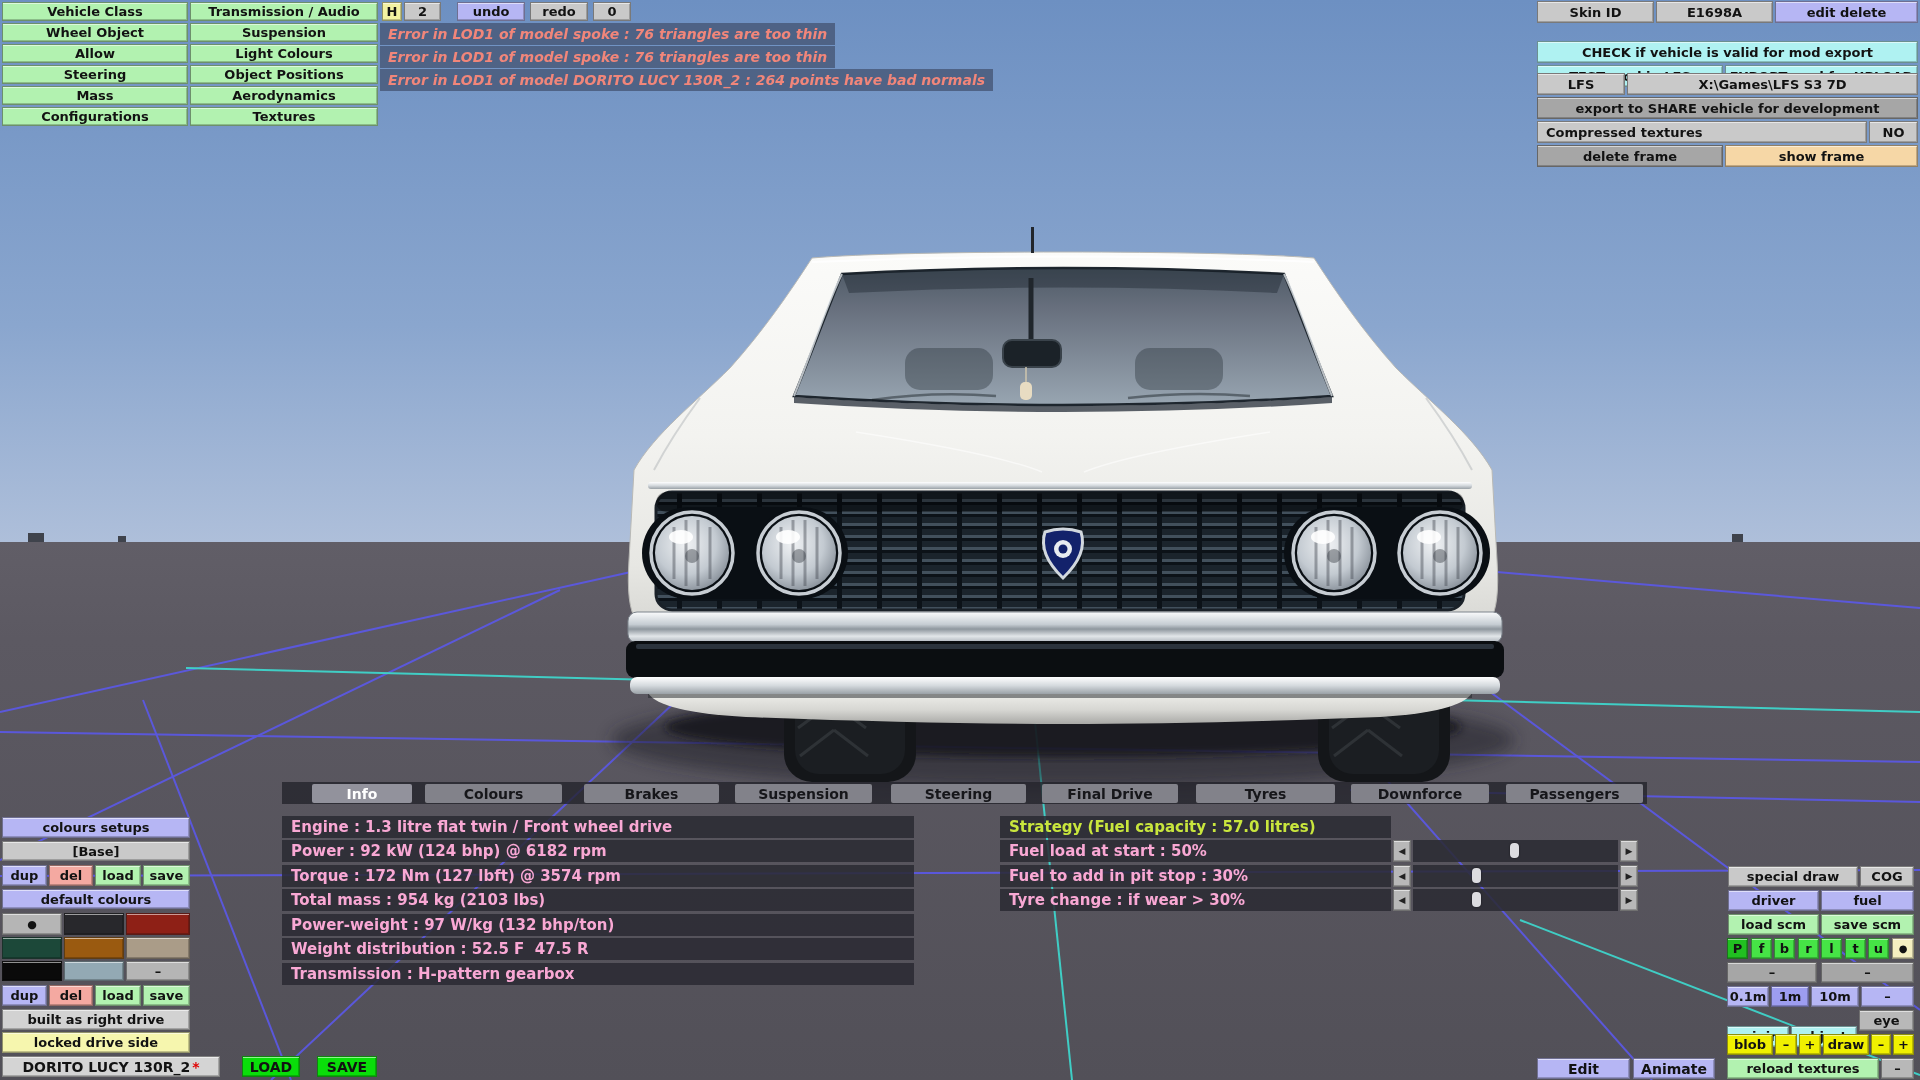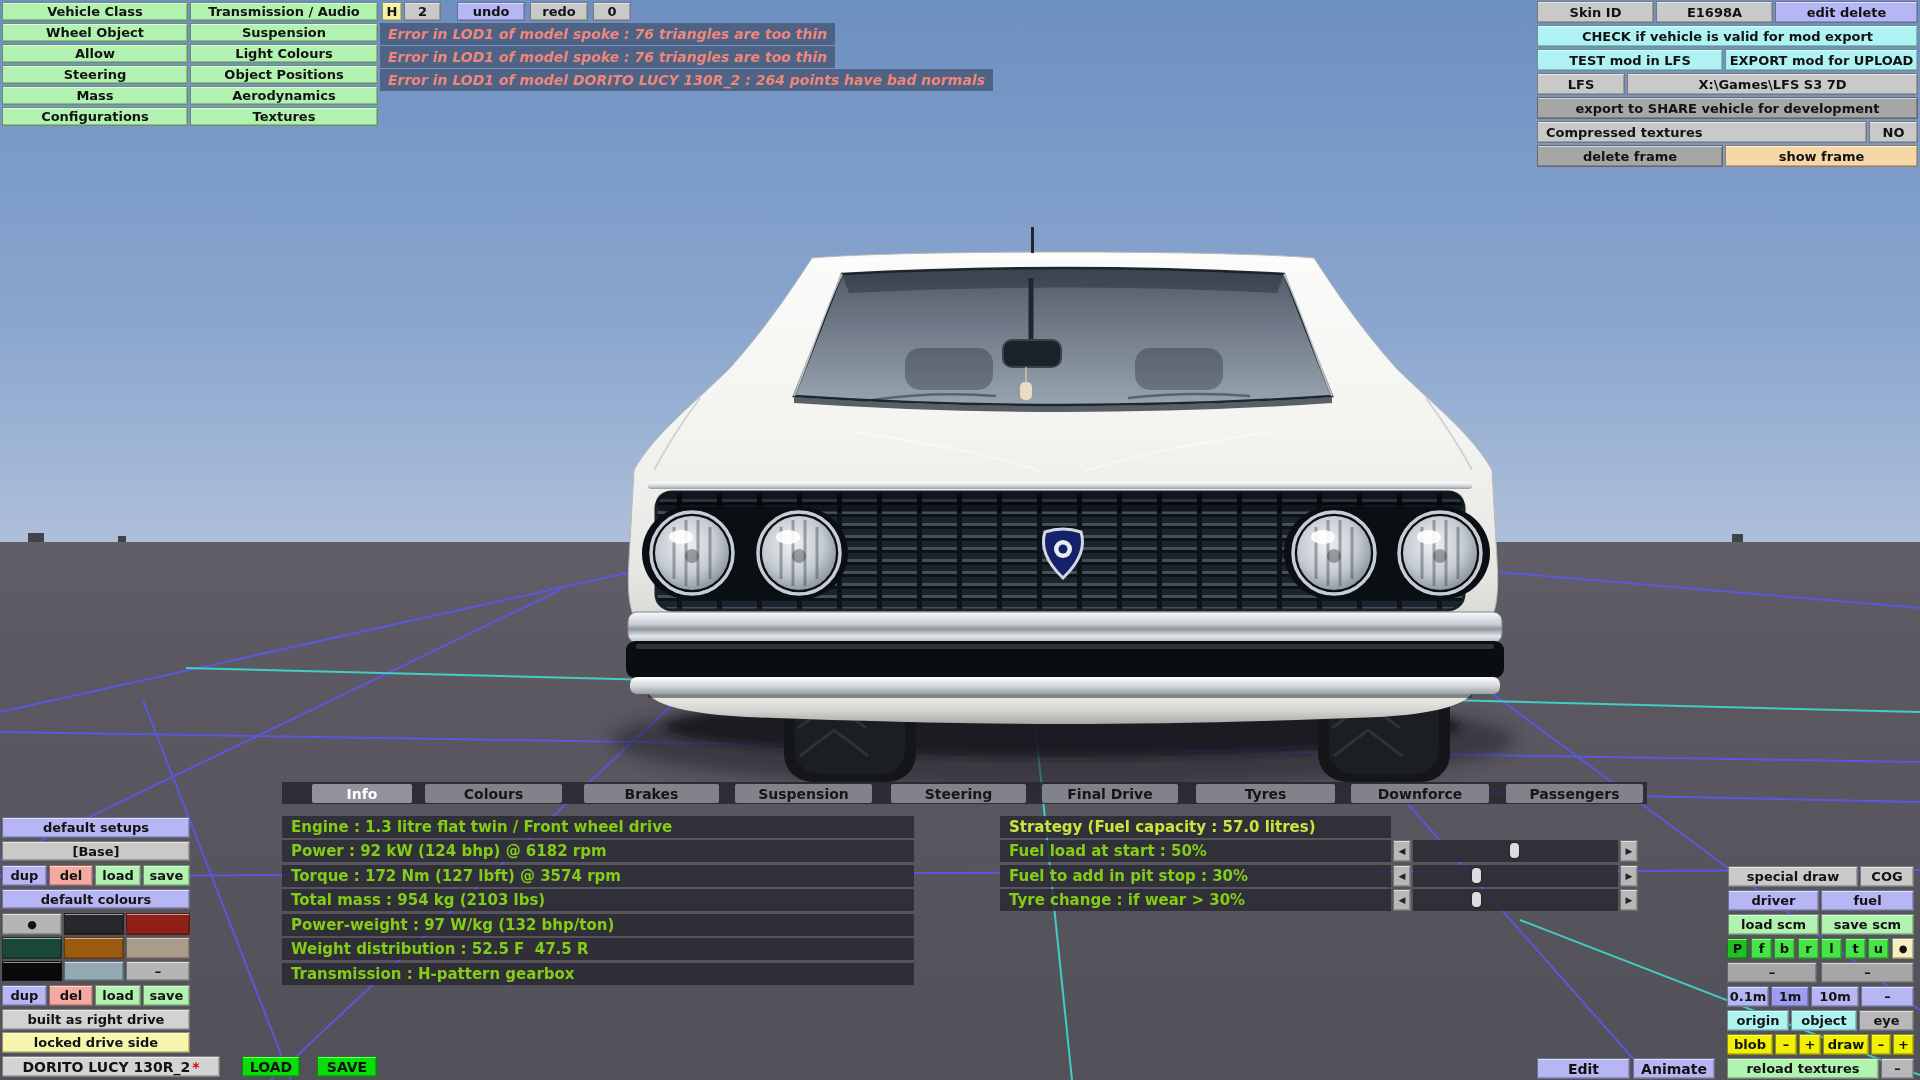--- a/index.html
+++ b/index.html
@@ -16,33 +16,33 @@
     box-shadow: inset 0 1px 0 rgba(255,255,255,.55), inset -1px -1px 0 rgba(0,0,0,.22);
   }
   .tl { justify-content:flex-start; padding-left:8px; }
   .v-green  { background:#b2f2b0; }
   .v-blue   { background:#b6b6f4; }
   .v-blued  { background:#9d9df0; }
   .v-gray   { background:#c9c9c9; }
   .v-dgray  { background:#a6a6a6; }
   .v-mgray  { background:#b8b8b8; }
   .v-salmon { background:#f4a9a1; }
-  .v-cyan   { background:#aff2f2; }
+  .v-cyan   { background:#aff2f2;margin-top:16px; }
   .v-pyel   { background:#f2f2a2; }
   .v-lyel   { background:#f6f6ae; }
   .v-cream  { background:#f5efc0; }
   .v-peach  { background:#f6d7a6; }
   .v-yellow { background:#f0f000; }
   .v-bright { background:#0ade0a; }
   .v-lime   { background:#46e446; }
   .v-limed  { background:#21c021; }
   .v-name   { background:#d4d4d4; }
   .v-lgray  { background:#d2d2d2; }
   .panelrow {
-    position:absolute; background:rgba(42,42,50,.86); color:#84cc16;
+    position:absolute; background:rgba(42,42,50,.86); color:#f9a8d4;
     font-size:15px; display:flex; align-items:center; padding:0 9px; white-space:pre;
   }
   .stratH { color:#c9e63d; }
   .errbox { position:absolute; left:380px; top:23px;font-style:italic; }
   .err {
     display:table; background:rgba(70,86,118,.8); color:#f1867a;
     font-size:14px; height:22px; line-height:22px; padding:0 8px; margin-bottom:1px; white-space:pre;
   }
   .tabstrip { position:absolute; left:282px; top:782px; width:1365px; height:22px; background:rgba(35,35,42,.78); }
   .tab {
@@ -325,21 +325,21 @@
 
     <div class="panelrow" style="left:1000px;top:889px;width:391px;height:22px">Tyre change : if wear &gt; 30%</div>
     <div class="btn v-mgray sl-arrow" style="left:1393px;top:889px;width:18px;height:22px">◀</div>
     <div class="sl-track" style="left:1413px;top:889px;width:205px;height:22px">
       <div class="sl-thumb" style="left: 59.4px;"></div>
     </div>
     <div class="btn v-mgray sl-arrow" style="left:1620px;top:889px;width:18px;height:22px">▶</div>
   </div>
 
   <div>
-    <div class="btn v-blue" style="left:2px;top:817px;width:188px;height:21px">default setups</div>
+    <div class="btn v-blue" style="left:2px;top:817px;width:188px;height:21px">colours setups</div>
     <div class="btn v-gray" style="left:2px;top:841px;width:188px;height:20px">[Base]</div>
     <div class="btn v-blue" style="left:2px;top:865px;width:45px;height:21px">dup</div>
     <div class="btn v-salmon" style="left:49px;top:865px;width:44px;height:21px">del</div>
     <div class="btn v-green" style="left:95px;top:865px;width:46px;height:21px">load</div>
     <div class="btn v-green" style="left:143px;top:865px;width:47px;height:21px">save</div>
     <div class="btn v-blue" style="left:2px;top:889px;width:188px;height:20px">default colours</div>
 
     <div class="btn" style="left: 2px; top: 913px; width: 60px; height: 22px; background: rgb(181, 181, 181);"><span class="mark-dot">●</span></div>
     <div class="btn" style="left: 64px; top: 913px; width: 60px; height: 22px; background: rgb(40, 40, 44);"></div>
     <div class="btn" style="left: 126px; top: 913px; width: 64px; height: 22px; background: rgb(142, 32, 22);"></div>

